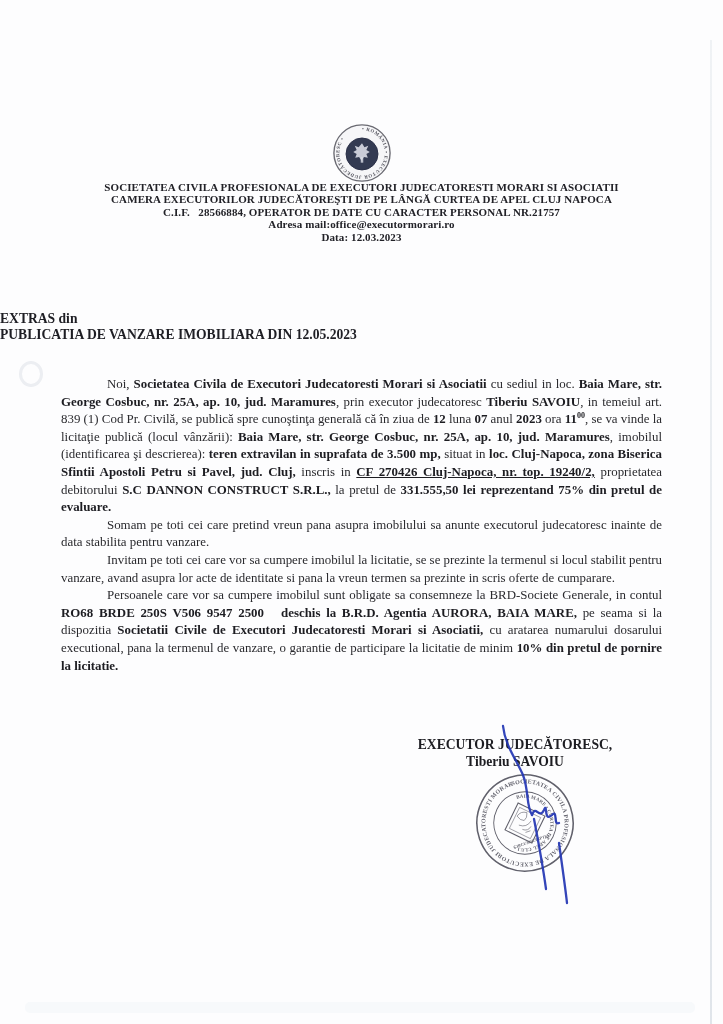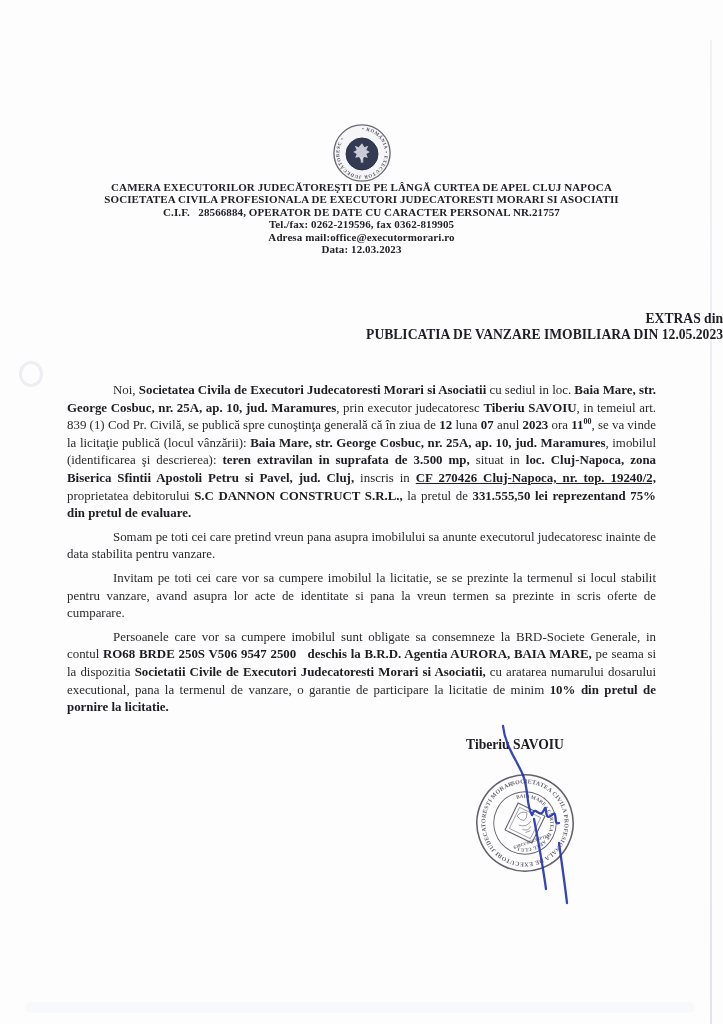--- a/index.html
+++ b/index.html
@@ -15,26 +15,26 @@
     border-radius:50%; border:3px solid #eceef2; background:#fdfdfe;}
   .bottom-smudge{position:absolute; left:25px; top:1002px; width:670px; height:11px;
     background:#f3f6f9; opacity:.7; border-radius:5px;}
   
   .seal-top{position:absolute; left:331px; top:122px; width:62px; height:62px;}
   
   .letterhead{position:absolute; left:0; top:181px; width:723px;
     text-align:center; font-weight:bold; font-size:11px; line-height:12.45px;
     color:#222228; letter-spacing:.1px;}
   
-  .doc-title{position:absolute; left:0; top:311px; width:723px; text-align:right;
+  .doc-title{position:absolute; left:0; top:311px; width:723px; text-align:left;
     font-weight:bold; font-size:13.6px; line-height:15.5px; color:#1e1e24;}
   
   .body-text{position:absolute; left:61px; top:376px; width:601px;
     font-size:12.9px; line-height:17.6px; text-align:justify; color:#2a2a2e;}
-  .body-text p{margin:6px; text-indent:46px;}
+  .body-text p{margin:0; text-indent:46px;}
   .b{font-weight:bold; color:#1d1d22;}
   .u{text-decoration:underline;}
   sup{font-size:62%; line-height:0;}
   
   .sig-block{position:absolute; left:368px; top:737px; width:294px;
     text-align:center; font-weight:bold; font-size:13.6px; line-height:16.5px;
     color:#1d1d22;}
   
   .stamp{position:absolute; left:473px; top:771px; width:104px; height:104px;
     transform:rotate(-19deg); opacity:.88;}
@@ -60,41 +60,41 @@
         <textPath href="#sealRing">• ROMÂNIA • EXECUTOR JUDECĂTORESC •</textPath>
       </text>
       <circle cx="32" cy="33" r="16.5" fill="#333a52" stroke="#2a3047" stroke-width="1"></circle>
 
       <path d="M32 22 l2.5 4 4 -1.5 -2 4.5 3.5 2 -3.5 2 1.5 4 -4 -1 -2.5 4 -2.5 -4 -4 1 1.5 -4 -3.5 -2 3.5 -2 -2 -4.5 4 1.5 z" fill="#d9dce6" opacity="0.9"></path>
       <rect x="30.7" y="36" width="2.6" height="6" fill="#d9dce6" opacity="0.8"></rect>
     </svg>
   </div>
 
   <div class="letterhead">
+    <div>SOCIETATEA CIVILA PROFESIONALA DE EXECUTORI JUDECATORESTI MORARI SI ASOCIATII</div>
     <div>CAMERA EXECUTORILOR JUDECĂTOREŞTI DE PE LÂNGĂ CURTEA DE APEL CLUJ NAPOCA</div>
-    <div>SOCIETATEA CIVILA PROFESIONALA DE EXECUTORI JUDECATORESTI MORARI SI ASOCIATII</div>
     <div>C.I.F. &nbsp; 28566884, OPERATOR DE DATE CU CARACTER PERSONAL NR.21757</div>
-    <div>Tel./fax: 0262-219596, fax 0362-819905</div>
     <div>Adresa mail:office@executormorari.ro</div>
     <div>Data: 12.03.2023</div>
   </div>
 
   <div class="doc-title">
     <div>EXTRAS din</div>
     <div>PUBLICATIA DE VANZARE IMOBILIARA DIN 12.05.2023</div>
   </div>
 
   <div class="body-text">
     <p><span>Noi, </span><span class="b">Societatea Civila de Executori Judecatoresti Morari si Asociatii</span><span> cu sediul in loc. </span><span class="b">Baia Mare, str. George Cosbuc, nr. 25A, ap. 10, jud. Maramures</span><span>, prin executor judecatoresc </span><span class="b">Tiberiu SAVOIU</span><span>, in temeiul art. 839 (1) Cod Pr. Civilă, se publică spre cunoştinţa generală că în ziua de </span><span class="b">12</span><span> luna </span><span class="b">07</span><span> anul </span><span class="b">2023</span><span> ora </span><span class="b">11</span><sup class="b">00</sup><span>, se va vinde la licitaţie publică (locul vânzării): </span><span class="b">Baia Mare, str. George Cosbuc, nr. 25A, ap. 10, jud. Maramures</span><span>, imobilul (identificarea şi descrierea): </span><span class="b">teren extravilan in suprafata de 3.500 mp,</span><span> situat in </span><span class="b">loc. Cluj-Napoca, zona Biserica Sfintii Apostoli Petru si Pavel, jud. Cluj,</span><span> inscris in </span><span class="b u">CF 270426 Cluj-Napoca, nr. top. 19240/2,</span><span> proprietatea debitorului </span><span class="b">S.C DANNON CONSTRUCT S.R.L.,</span><span> la pretul de </span><span class="b">331.555,50 lei reprezentand 75% din pretul de evaluare.</span></p>
     <p><span>Somam pe toti cei care pretind vreun pana asupra imobilului sa anunte executorul judecatoresc inainte de data stabilita pentru vanzare.</span></p>
     <p><span>Invitam pe toti cei care vor sa cumpere imobilul la licitatie, se se prezinte la termenul si locul stabilit pentru vanzare, avand asupra lor acte de identitate si pana la vreun termen sa prezinte in scris oferte de cumparare.</span></p>
     <p><span>Persoanele care vor sa cumpere imobilul sunt obligate sa consemneze la BRD-Societe Generale, in contul </span><span class="b">RO68 BRDE 250S V506 9547 2500</span><span> &nbsp; </span><span class="b">deschis la B.R.D. Agentia AURORA, BAIA MARE,</span><span> pe seama si la dispozitia </span><span class="b">Societatii Civile de Executori Judecatoresti Morari si Asociatii,</span><span> cu aratarea numarului dosarului executional, pana la termenul de vanzare, o garantie de participare la licitatie de minim </span><span class="b">10% din pretul de pornire la licitatie.</span></p>
   </div>
 
   <div class="sig-block">
+    <div>EXECUTOR JUDECĂTORESC,</div>
     <div>Tiberiu SAVOIU</div>
   </div>
 
   <div class="stamp">
     <svg viewBox="0 0 160 160" width="104" height="104">
       <g stroke="#4c4c58" fill="none">
         <circle cx="80" cy="80" r="74" stroke-width="2.4"></circle>
         <circle cx="80" cy="80" r="48" stroke-width="1.4"></circle>
       </g>
       <defs>

